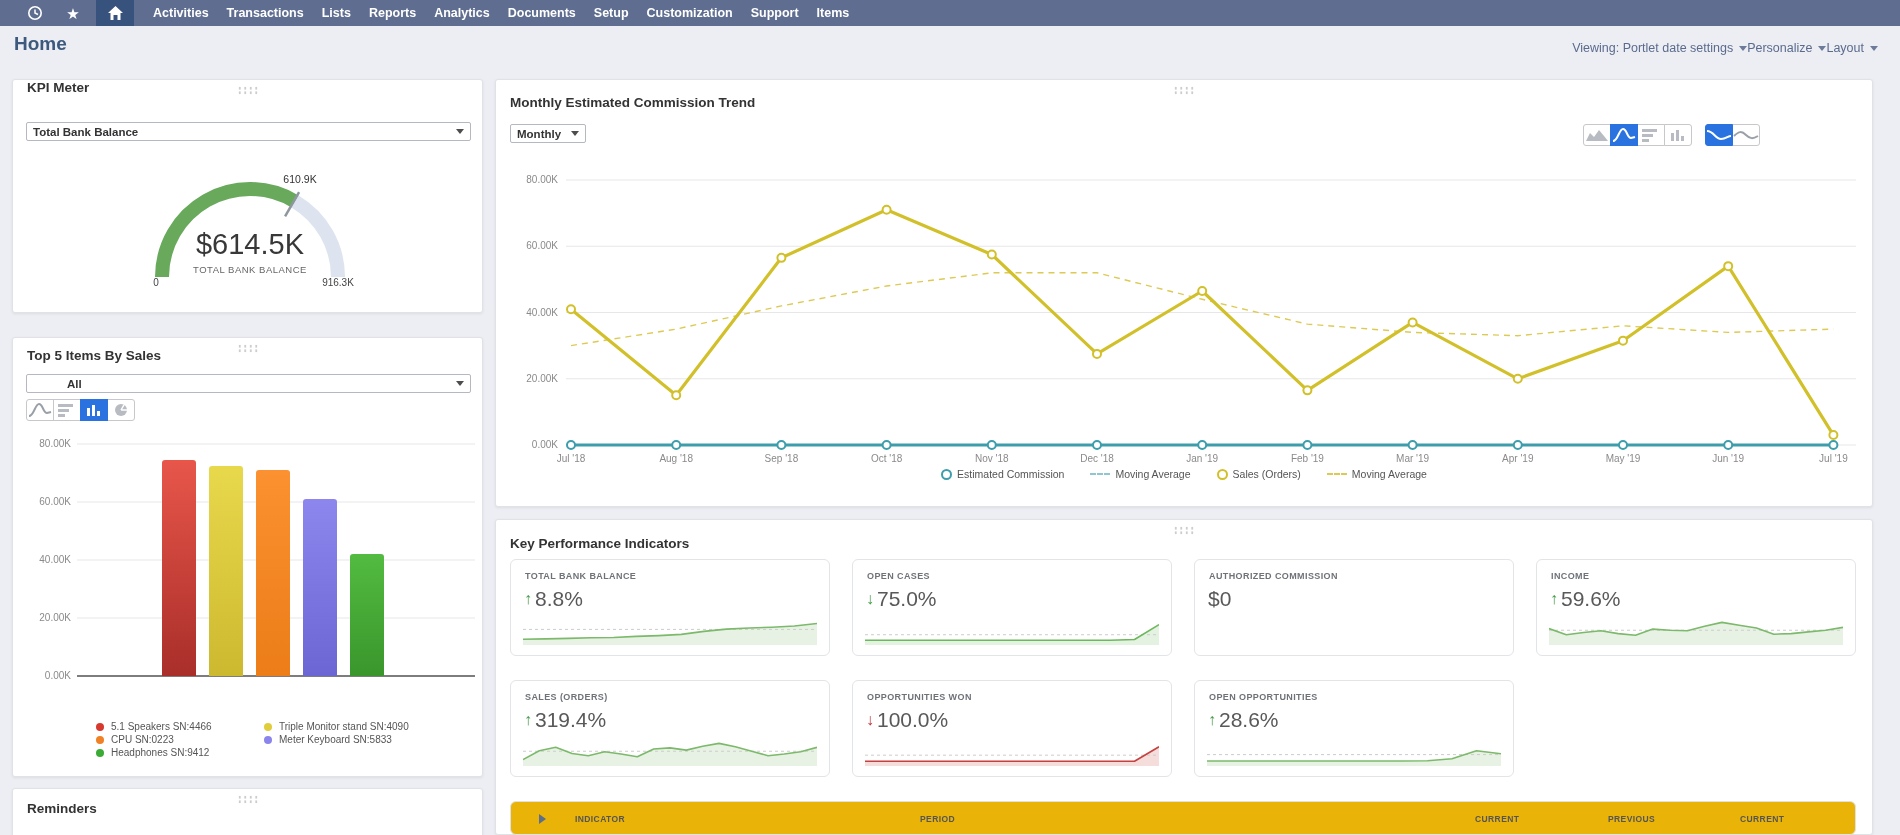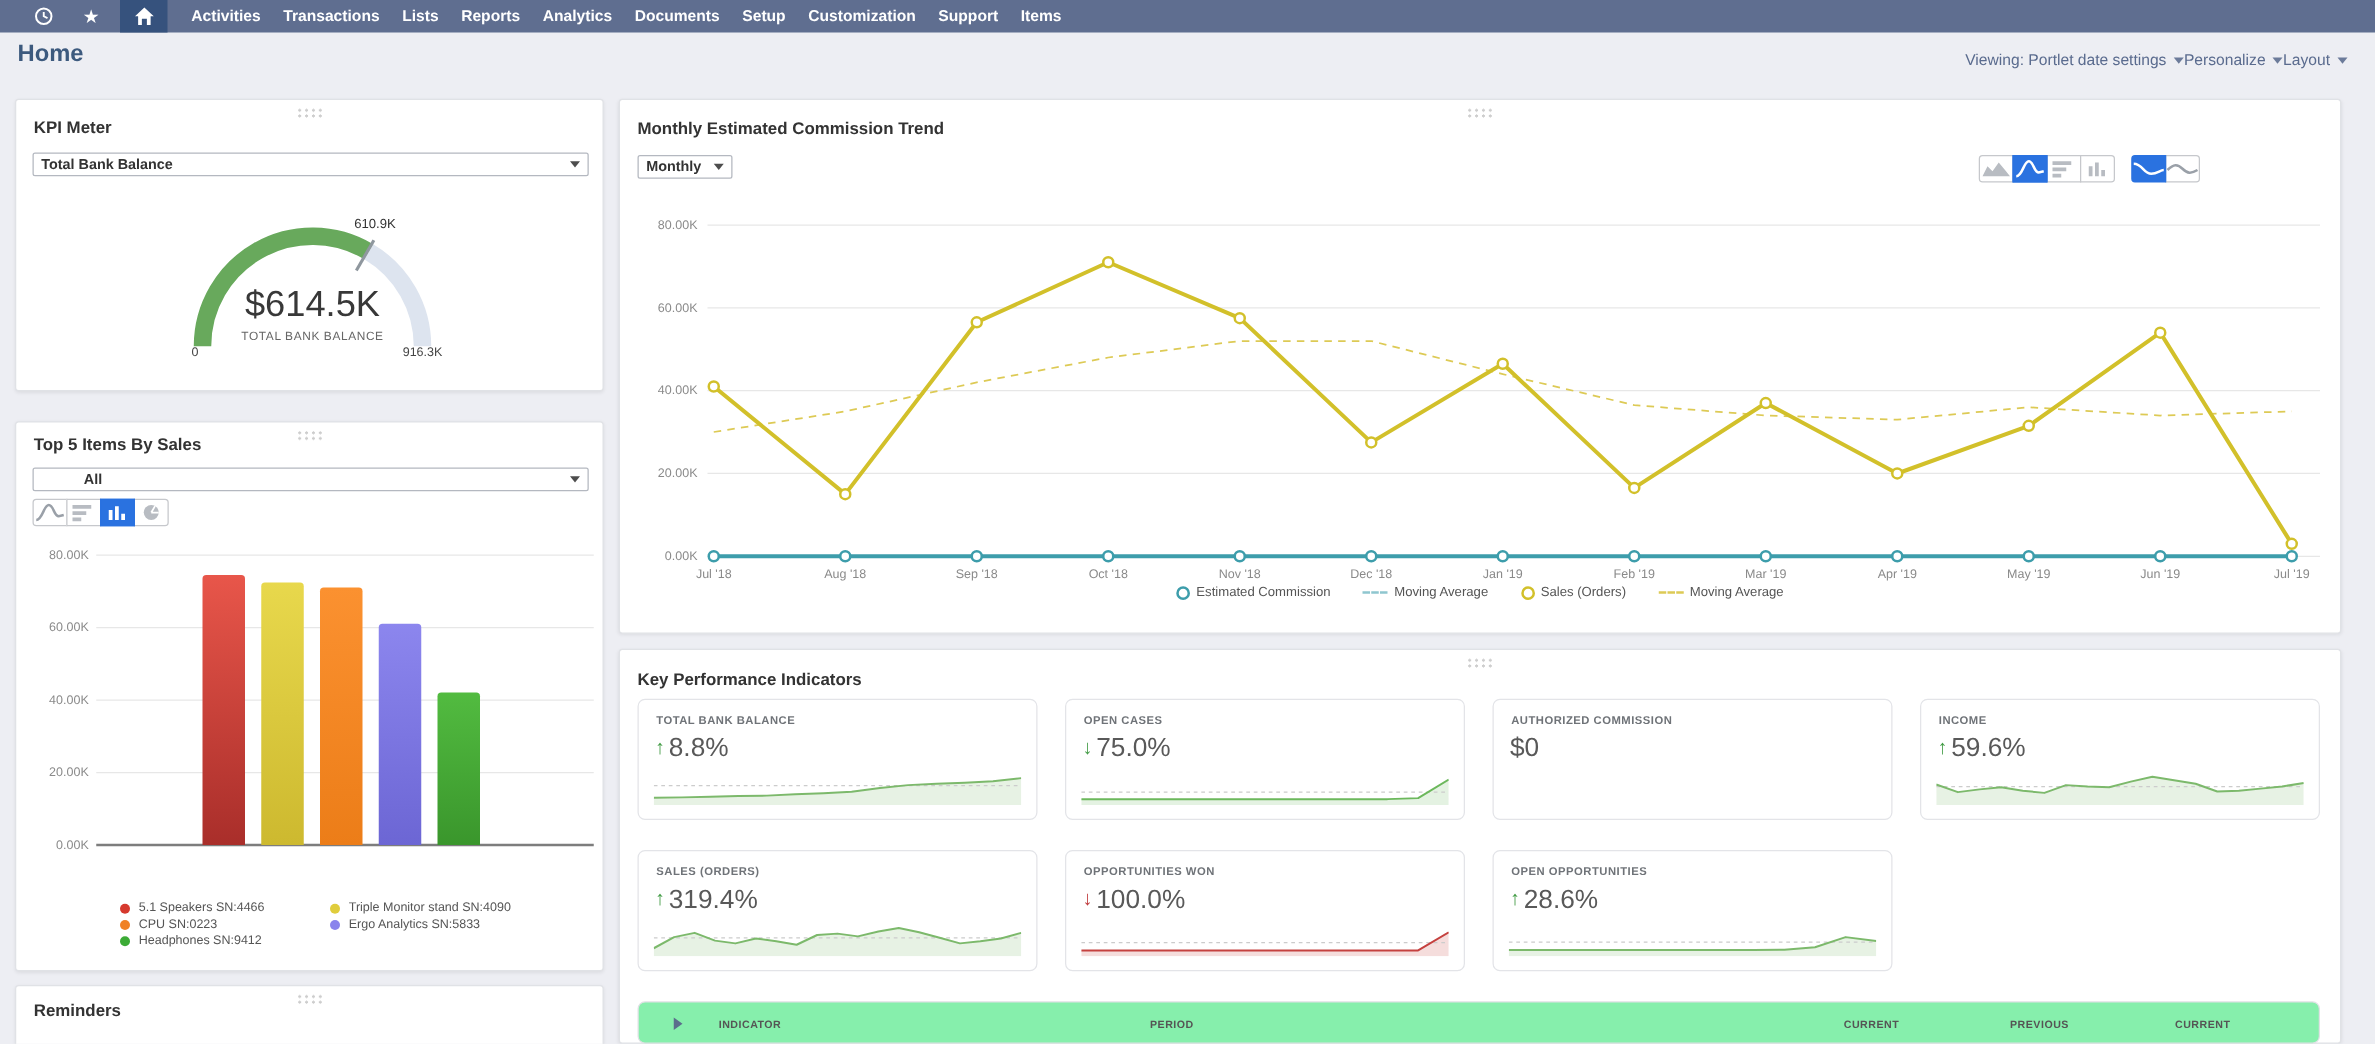--- a/index.html
+++ b/index.html
@@ -49,21 +49,21 @@
   
   #tile-grid{position:absolute;left:14px;top:39px;display:grid;grid-template-columns:repeat(4,320px);column-gap:22px;row-gap:24px;}
   .tile{width:320px;height:97px;border:1px solid #e3e4e8;border-radius:6px;background:#fff;position:relative;box-sizing:border-box;}
   .tile-label{position:absolute;left:14px;top:11px;font-size:9px;font-weight:bold;color:#6f7378;letter-spacing:.4px;}
   .tile-value{position:absolute;left:13px;top:27px;display:flex;align-items:center;gap:3px;}
   .tile-arrow{font-size:16px;font-weight:bold;line-height:1;}
   .tile-num{font-size:21px;color:#595959;}
   .tile-spark{position:absolute;left:12px;bottom:6px;}
   
   #kpi-table{position:absolute;left:14px;top:281px;width:1346px;height:34px;border:1px solid #e0e1e5;border-radius:6px;
-             background:#86efac;box-sizing:border-box;}
+             background:#eab308;box-sizing:border-box;}
   .kt-col{position:absolute;top:12px;font-size:8.5px;font-weight:bold;color:#555;letter-spacing:.4px;}
   #kt-tri{position:absolute;left:28px;top:12px;width:0;height:0;border-top:5px solid transparent;border-bottom:5px solid transparent;
           border-left:7px solid #5b6e8c;cursor:pointer;}
   text{font-family:"Liberation Sans","DejaVu Sans",sans-serif;}
 </style>
 </head>
 <body>
 
 <div id="navbar">
   <div class="nav-ico" style="left:20px;">
@@ -105,21 +105,21 @@
     <span class="caret-blue"></span>
   </div>
   <div class="hdr-ctl">
     <span>Layout</span>
     <span class="caret-blue"></span>
   </div>
 </div>
 
 <div class="portlet" id="p-kpimeter" style="left:12px;top:79px;width:471px;height:234px;">
   <div class="dots"></div>
-  <div class="ptitle" style="top:14px;">KPI Meter</div>
+  <div class="ptitle" style="top:0;">KPI Meter</div>
   <div class="select" style="left:13px;top:42px;width:445px;height:19px;">
     <span>Total Bank Balance</span>
     <span class="caret-dark"></span>
   </div>
   <div id="gauge-holder" style="position:absolute;left:77px;top:72px;"><svg width="320" height="140" viewBox="0 0 320 140">
         <path d="M 72 125 A 88 88 0 0 1 205.0 49.4" fill="none" stroke="#68a95c" stroke-width="14"></path>
         <path d="M 205.0 49.4 A 88 88 0 0 1 248 125" fill="none" stroke="#dde4ef" stroke-width="14"></path>
         <line x1="195.0634637752497" y1="64.41490688228868" x2="209.08884928534957" y2="40.18086963520415" stroke="#8f979e" stroke-width="2.5"></line>
       </svg></div>
   <div class="glabel" style="left:77px;top:148px;width:320px;font-size:29px;color:#383838;">$614.5K</div>
@@ -193,21 +193,21 @@
         <span>Headphones SN:9412</span>
       </div>
     </div>
   <div class="t5col" id="t5col2" style="left:251px;top:382px;">
       <div class="t5row">
         <span class="t5dot" style="background: rgb(224, 205, 60);"></span>
         <span>Triple Monitor stand SN:4090</span>
       </div>
       <div class="t5row">
         <span class="t5dot" style="background: rgb(138, 132, 236);"></span>
-        <span>Ergo Analytics SN:5833</span>
+        <span>Meter Keyboard SN:5833</span>
       </div>
     </div>
 </div>
 
 <div class="portlet" style="left:12px;top:788px;width:471px;height:80px;">
   <div class="dots"></div>
   <div class="ptitle" style="top:12px;">Reminders</div>
 </div>
 
 <div class="portlet" id="p-trend" style="left:495px;top:79px;width:1378px;height:428px;">

